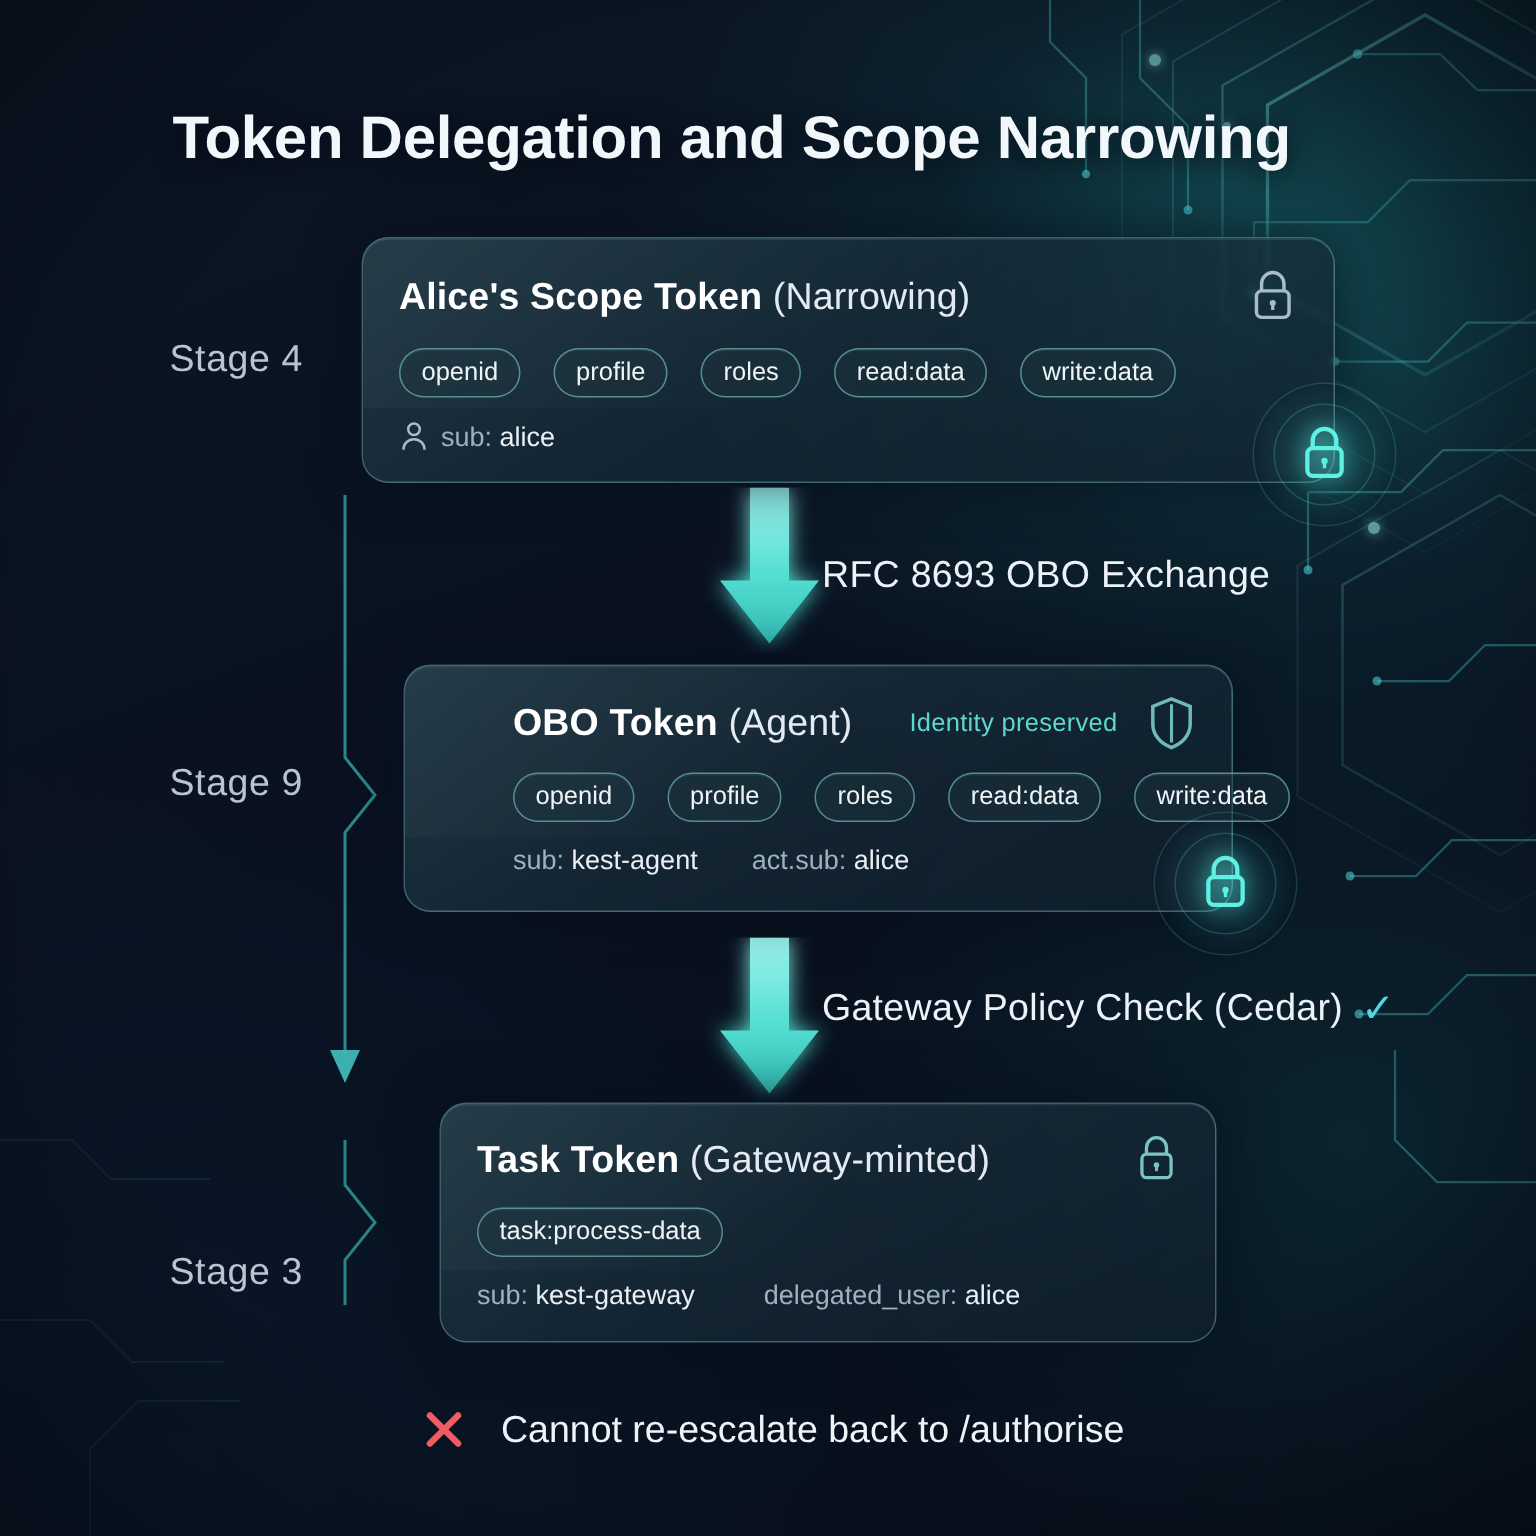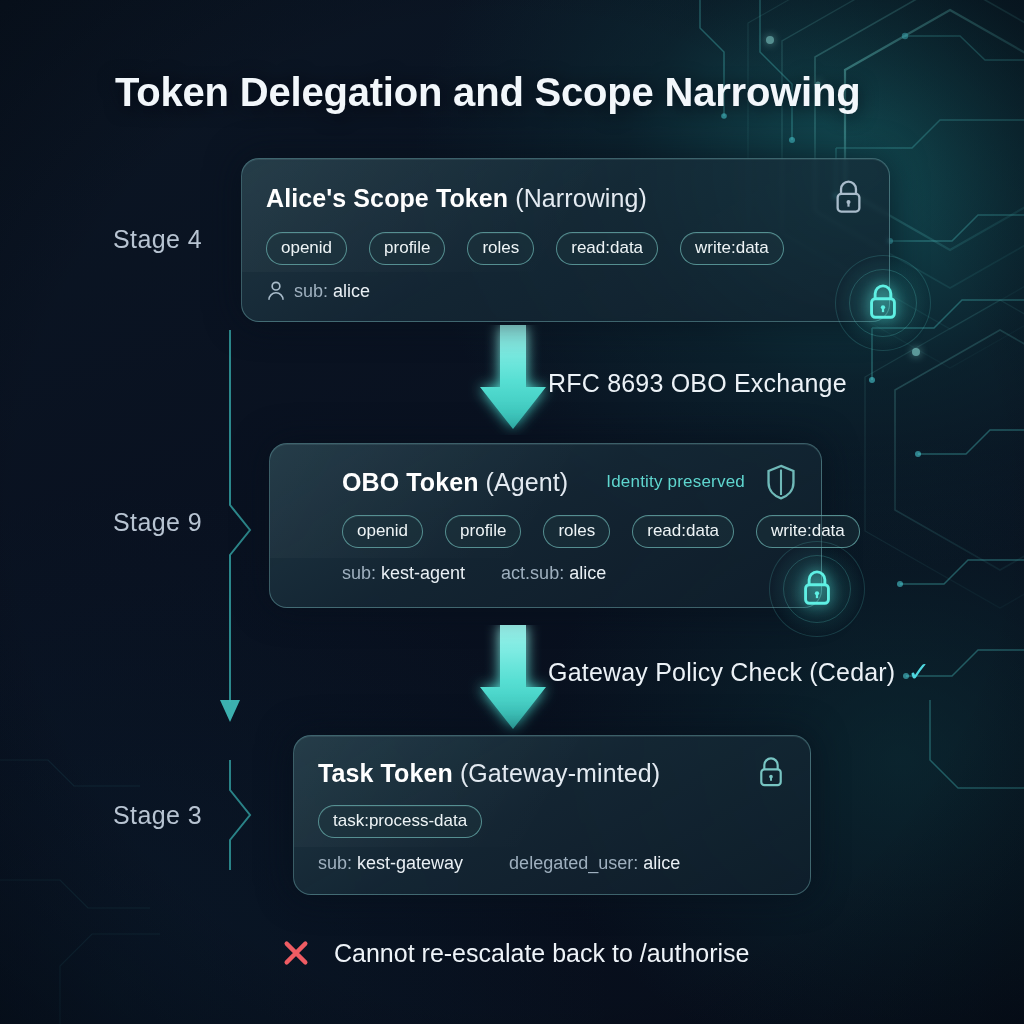--- a/index.html
+++ b/index.html
@@ -197,21 +197,21 @@
 <svg class="rail" width="120" height="560" viewBox="0 0 120 560" style="left:175px;top:330px;">
   <path d="M55,0 L55,175 L75,200 L55,225 L55,372" fill="none" stroke="#2e8f92" stroke-width="2" opacity="0.95"></path>
   <polygon points="55,392 45,370 65,370" fill="#3fb8b6" opacity="0.95"></polygon>
 </svg>
 <svg class="rail" width="80" height="110" viewBox="0 0 80 110" style="left:215px;top:760px;">
   <path d="M15,0 L15,30 L35,55 L15,80 L15,110" fill="none" stroke="#2e8f92" stroke-width="2" opacity="0.9"></path>
 </svg>
 
 <div class="stage-label" style="left:113px;top:225px;">Stage 4</div>
 <div class="stage-label" style="left:113px;top:508px;">Stage 9</div>
-<div class="stage-label" style="left:113px;top:801px;">Stage 3</div>
+<div class="stage-label" style="left:113px;top:834px;">Stage 3</div>
 
 <div class="card" style="left:241px;top:158px;width:649px;height:164px;">
   <div class="card-clip">
       <div class="card-sheen"></div>
     </div>
   <div class="card-inner">
     <div class="card-title-row">
       <div class="card-title">
         <span>Alice's Scope Token</span>
         <span class="sub">(Narrowing)</span>

